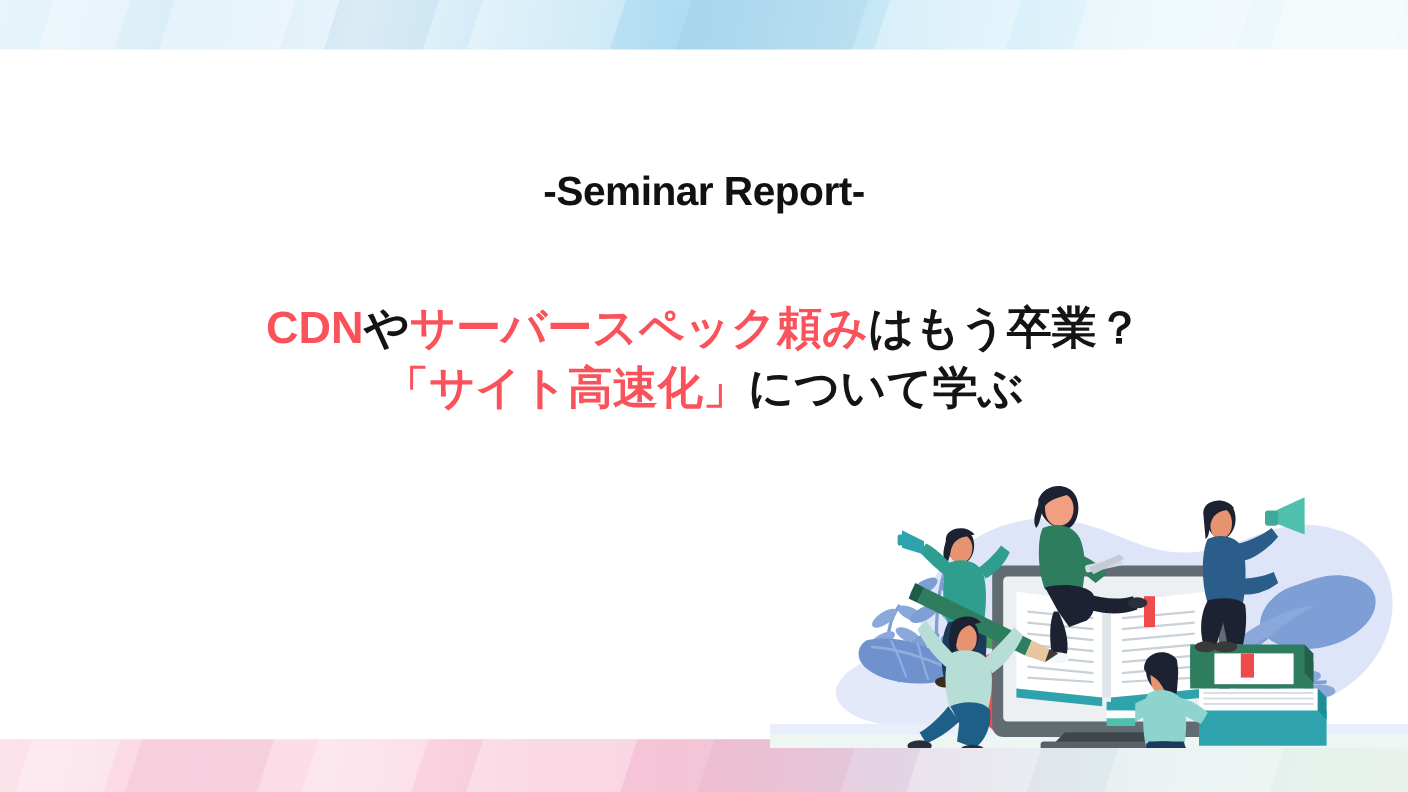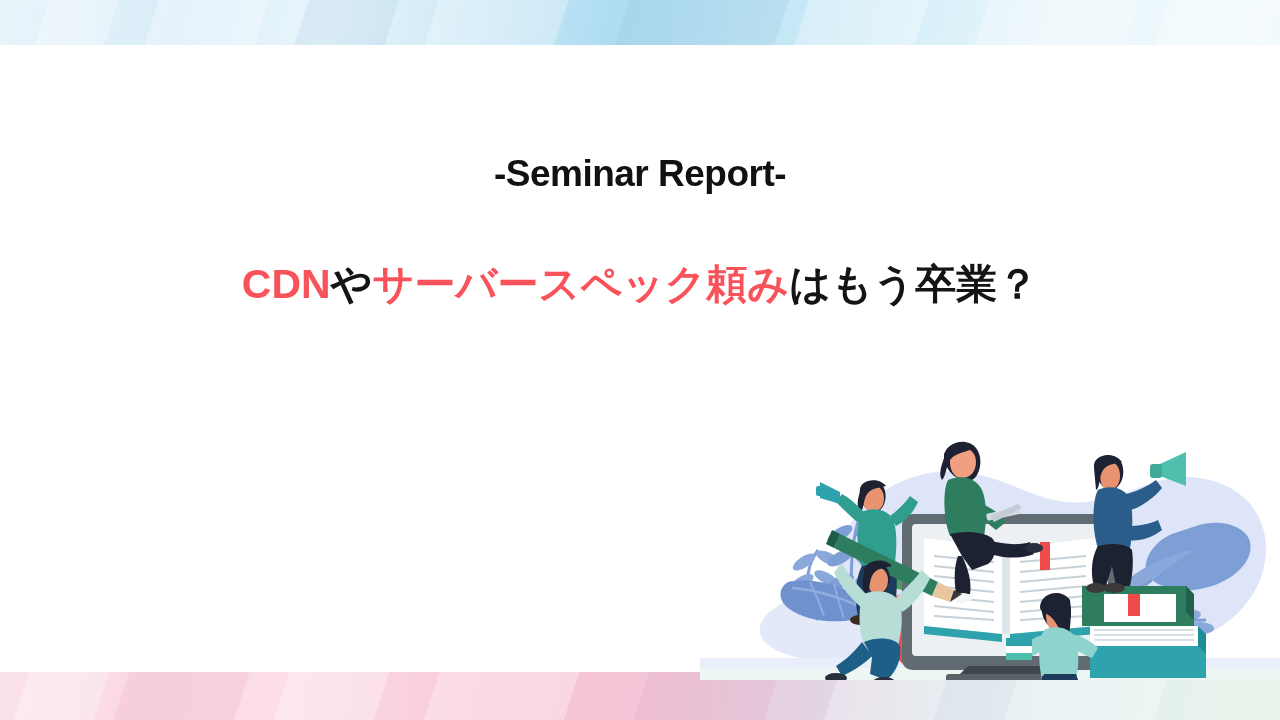--- a/index.html
+++ b/index.html
@@ -71,21 +71,21 @@
     left: 0;
     width: 1280px;
     font-size: 37px;
     font-weight: bold;
     letter-spacing: -0.5px;
     color: #111111;
     line-height: 1.2;
   }
   .headline {
     position: absolute;
-    top: 257px;
+    top: 271px;
     left: 0;
     width: 1280px;
     font-size: 41px;
     font-weight: bold;
     color: #141414;
     line-height: 1.32;
     letter-spacing: 0px;
   }
   .headline .hl { color: #f9525a; }
 
@@ -125,20 +125,23 @@
     <div class="facet" style="left:1010px;width:150px;"></div>
   </div>
 
   <div class="text-block">
 
     <div class="eyebrow">-Seminar Report-</div>
 
     <div class="headline">
       <div>
         <span class="hl">CDN</span><span>や</span><span class="hl">サーバースペック頼み</span><span>はもう卒業？</span>
+      </div>
+      <div>
+        <span class="hl">「サイト高速化」</span><span>について学ぶ</span>
       </div>
     </div>
 
   </div>
 
   <div class="illus">
     <svg width="580" height="250" viewBox="0 0 580 250" xmlns="http://www.w3.org/2000/svg">
 
       <g>
         <path d="M140,118 C150,74 206,36 262,42 C312,47 338,76 386,72

